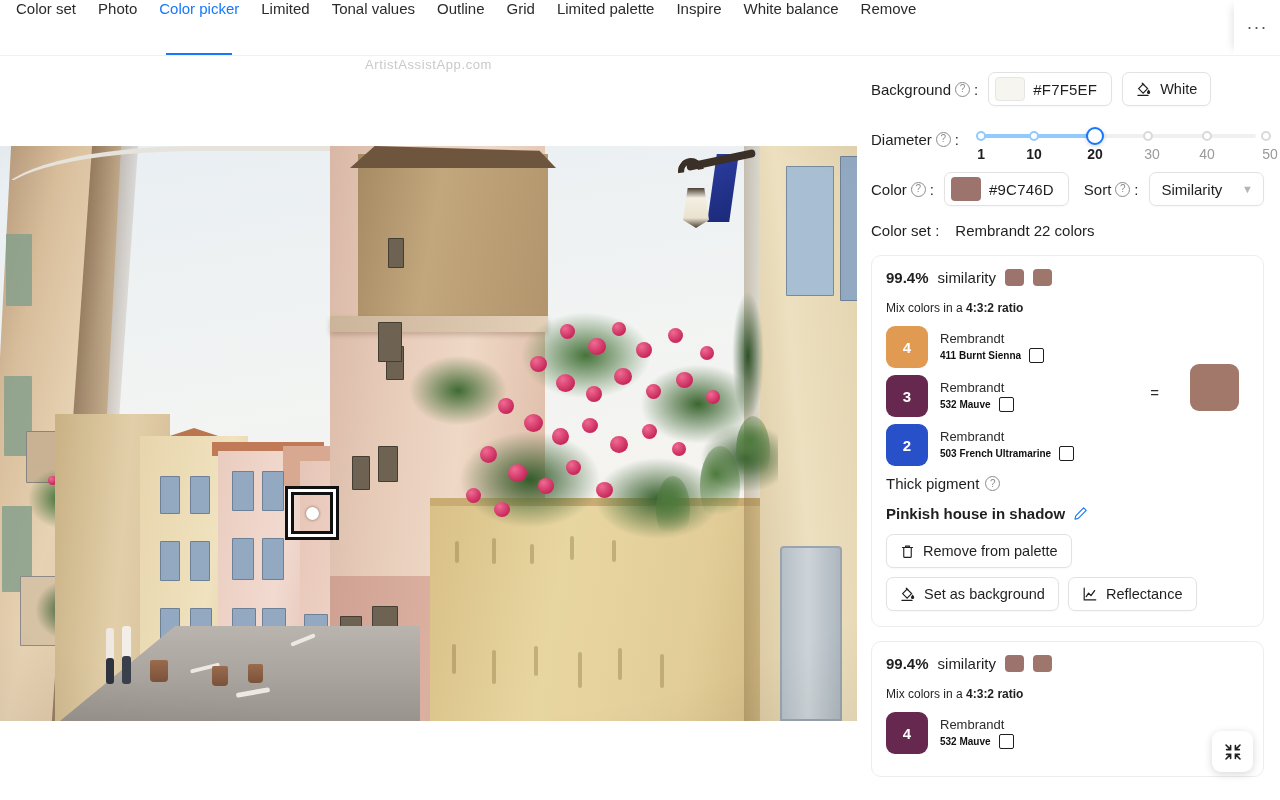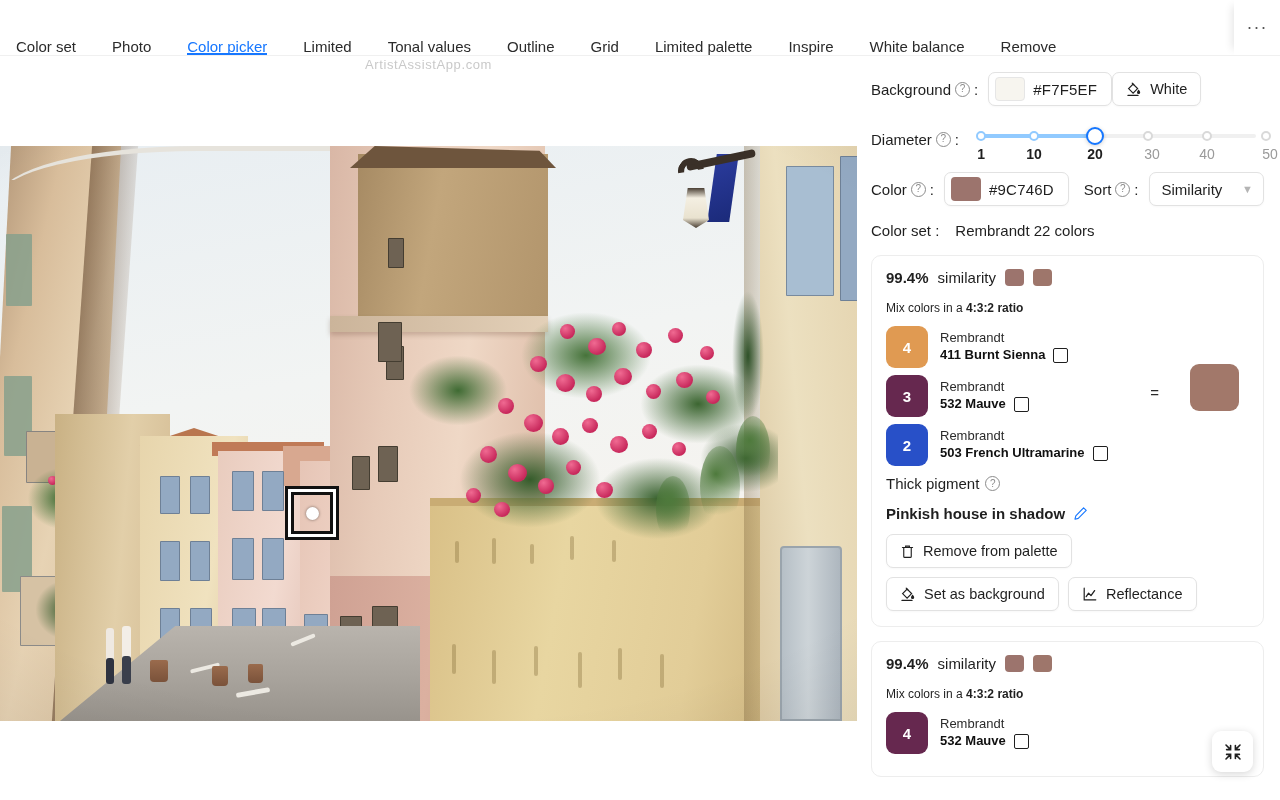--- a/index.html
+++ b/index.html
@@ -15,22 +15,22 @@
   .tabbar {
     position: absolute; top: 0; left: 0;
     width: 1280px; height: 56px;
     display: flex; align-items: stretch;
     border-bottom: 1px solid #f0f0f0;
     background: #fff;
     overflow: hidden;
   }
   .tab {
     position: relative;
-    display: flex; align-items: flex-end;
-    padding: 0 18px;
+    display: flex; align-items: flex-start;
+    padding: 0 11px;
     font-size: 15px; color: #2b2b2b;
     white-space: nowrap; cursor: pointer;
   }
   .tab:first-child { padding-left: 16px; }
   .tab.active { color: #1677ff; }
   .tab.active::after {
     content: ""; position: absolute;
     left: 18px; right: 18px; bottom: 0;
     height: 2.5px; background: #1677ff;
   }
@@ -390,21 +390,21 @@
     margin-bottom: 7px;
   }
   .paint-chip {
     width: 42px; height: 42px; border-radius: 9px;
     display: flex; align-items: center; justify-content: center;
     color: #fff; font-size: 15px; font-weight: 600;
     flex: none;
   }
   .paint-brand { font-size: 13px; color: #2b2b2b; line-height: 1.25; }
   .paint-name {
-    font-size: 13px; color: #101010; font-weight: 700;
+    font-size: 10px; color: #101010; font-weight: 700;
     line-height: 1.3; display: flex; align-items: center; gap: 8px;
   }
   .chk {
     width: 15px; height: 15px; border: 1.6px solid #1f1f1f;
     border-radius: 2px; background: #fff; cursor: pointer; flex: none;
   }
   .equals {
     position: absolute; right: 88px; top: 58px;
     font-size: 15px; color: #2b2b2b;
   }
@@ -613,21 +613,21 @@
   <div class="ctl-row">
     <div class="ctl-label">
       <span>Background</span>
       <span class="qmark">?</span>
       <span>:</span>
     </div>
     <div class="field" style="margin-left:10px;">
       <span class="swatch-box" id="bg-swatch" style="border: 1px solid rgb(230, 230, 230); background: rgb(247, 245, 239);"></span>
       <span class="hexval">#F7F5EF</span>
     </div>
-    <div class="btn" style="margin-left:0;text-align:right;">
+    <div class="btn" style="margin-left:10px;text-align:right;">
       <span>
         <svg width="16" height="16" viewBox="0 0 16 16">
           <path d="M2.6 7.6 L7.1 3.1 L11.6 7.6 L7.1 12.1 Z" fill="none" stroke="#1f1f1f" stroke-width="1.2"></path>
           <path d="M6.2 2.2 L7.9 3.9" stroke="#1f1f1f" stroke-width="1.2" stroke-linecap="round"></path>
           <path d="M12.6 8.4 c1.2 1.5 1.6 2.3 1.6 3 a1.6 1.6 0 0 1-3.2 0 c0-.7.4-1.5 1.6-3z" fill="#1f1f1f"></path>
           <path d="M2 14.4 h10" stroke="#1f1f1f" stroke-width="1.3" stroke-linecap="round"></path>
         </svg>
       </span>
       <span>White</span>
     </div>

